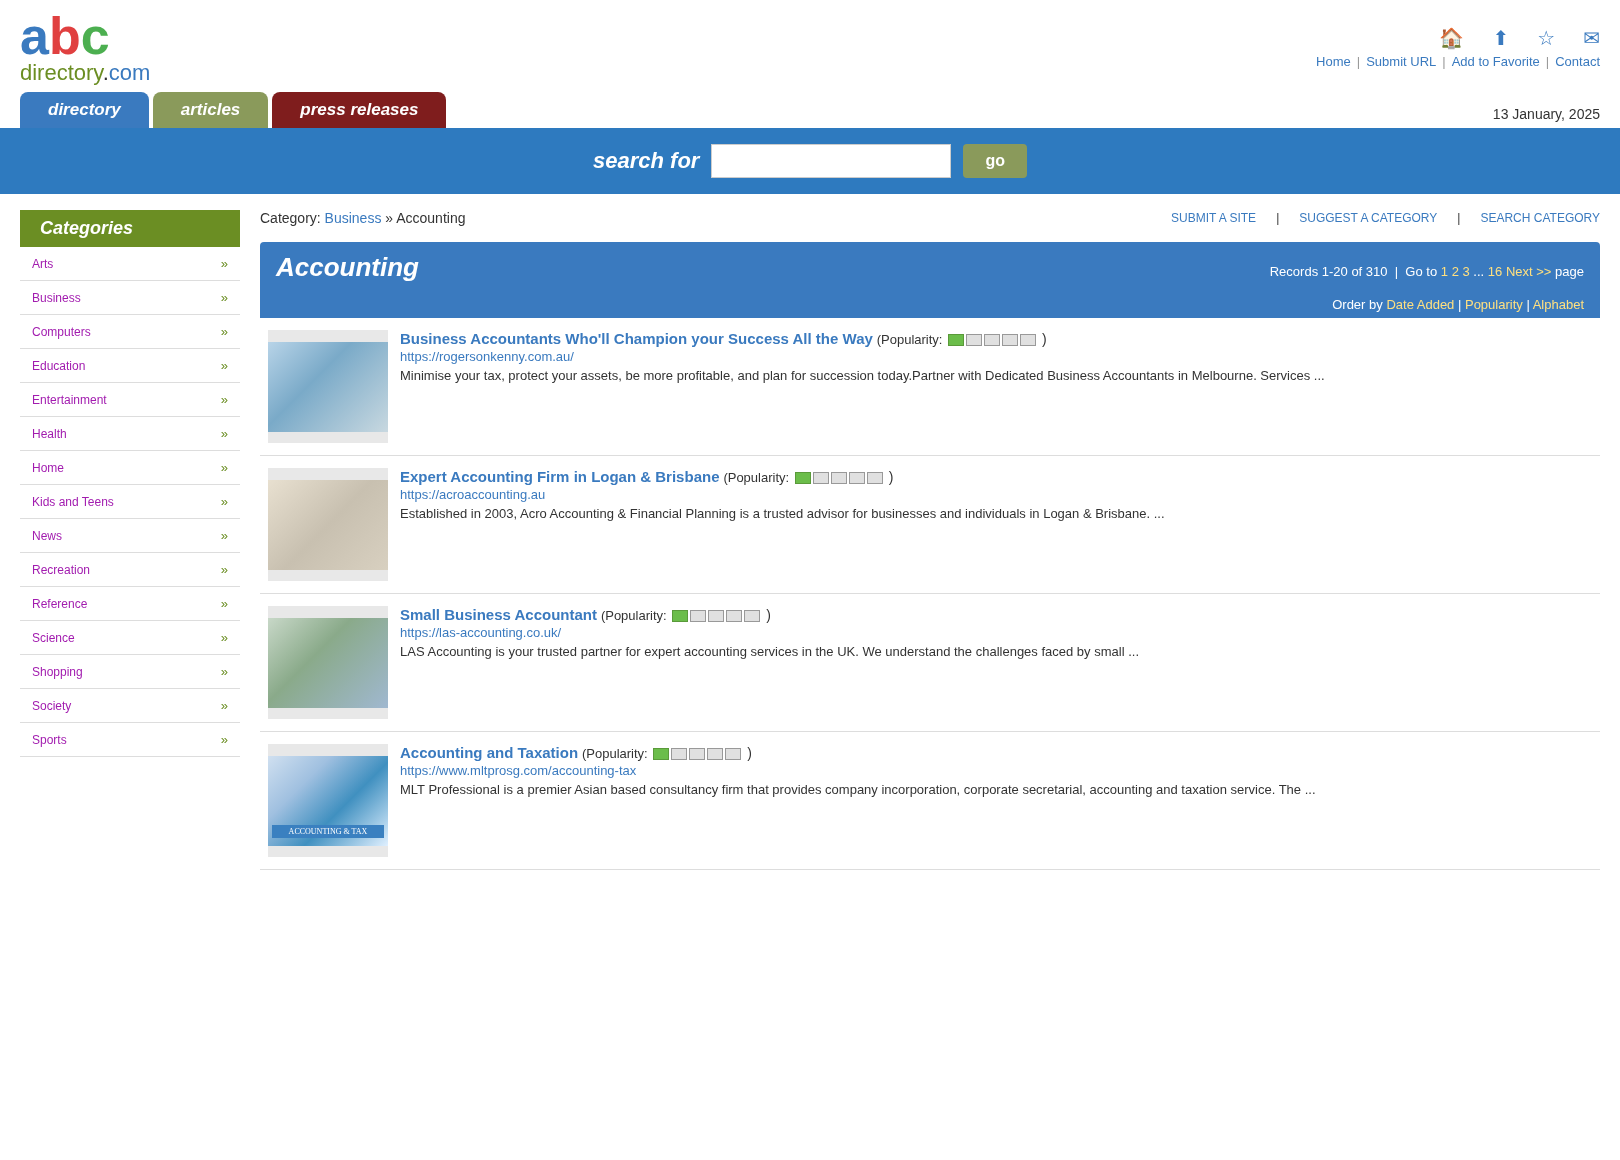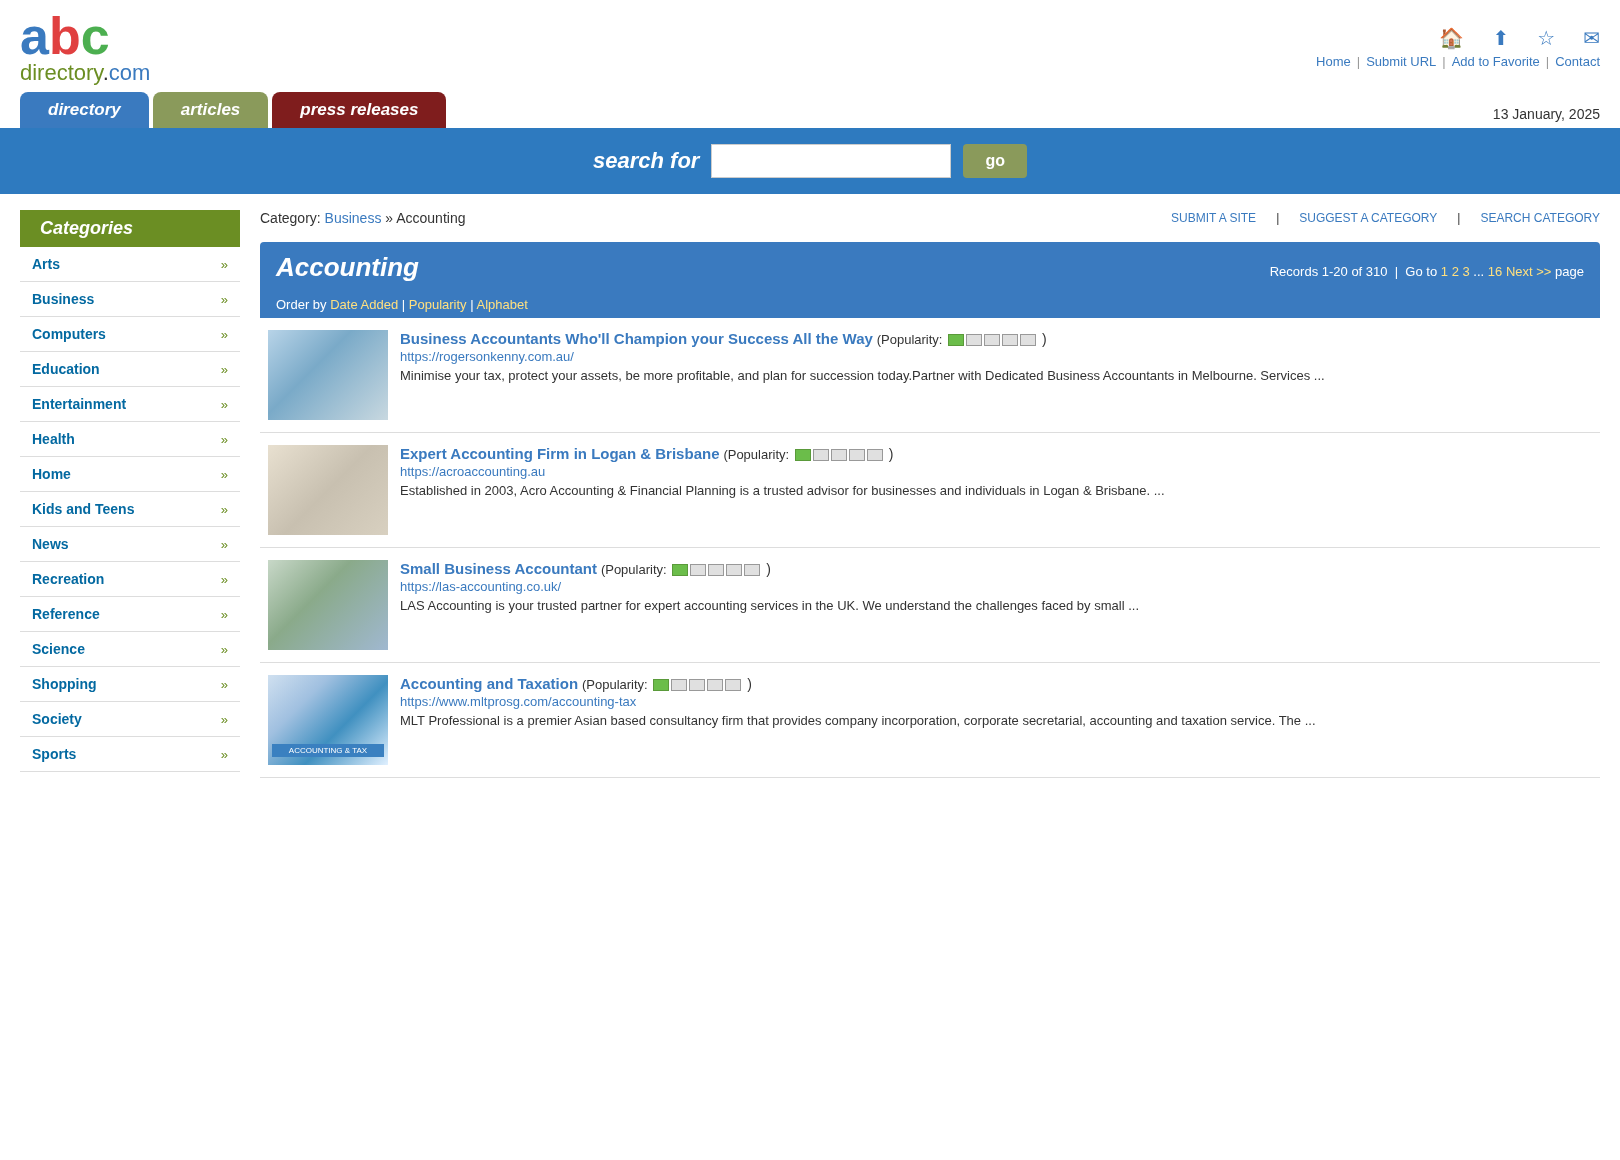--- a/index.html
+++ b/index.html
@@ -37,44 +37,44 @@
     #search-input { width: 240px; height: 34px; border: 1px solid #ccc; padding: 4px 8px; font-size: 14px; }
     #go-button { background: #8a9a5b; color: #fff; border: none; padding: 8px 22px; font-size: 16px; font-weight: bold; cursor: pointer; border-radius: 4px; }
 
     
     #main { display: flex; padding: 16px 20px; gap: 20px; }
 
     
     #sidebar { width: 220px; flex-shrink: 0; }
     #sidebar h2 { background: #6b8e23; color: #fff; font-style: italic; font-size: 18px; padding: 8px 20px; margin-bottom: 0; }
     .cat-item { display: flex; align-items: center; justify-content: space-between; padding: 9px 12px; border-bottom: 1px solid #ddd; cursor: pointer; }
-    .cat-item a { color: #0369a1; text-decoration: none; font-size: 14px; font-weight: bold; }
+    .cat-item a { color: #a21caf; text-decoration: none; font-size: 12px; }
     .cat-item .arrow { color: #6b8e23; font-size: 13px; }
 
     
     #content { flex: 1; }
 
     
     #breadcrumb { display: flex; align-items: center; justify-content: space-between; margin-bottom: 10px; }
     #breadcrumb-left { font-size: 14px; color: #333; }
     #breadcrumb-left a { color: #3a7abf; text-decoration: none; }
     #breadcrumb-right { display: flex; gap: 20px; align-items: center; font-size: 12px; }
     #breadcrumb-right a { color: #3a7abf; text-decoration: none; font-size: 12px; }
 
     
     #cat-header { background: #3a7abf; padding: 10px 16px; border-radius: 4px 4px 0 0; display: flex; align-items: baseline; justify-content: space-between; margin-top: 16px; }
     #cat-title { color: #fff; font-style: italic; font-size: 26px; font-weight: bold; }
     #cat-meta { font-size: 13px; color: #fff; text-align: right; }
     #cat-meta a { color: #ffe080; text-decoration: none; }
-    #order-by { font-size: 13px; color: #fff; text-align: left; padding: 4px 16px 6px; background: #3a7abf; }
+    #order-by { font-size: 13px; color: #fff; text-align: right; padding: 4px 16px 6px; background: #3a7abf; }
     #order-by a { color: #ffe080; text-decoration: none; }
 
     
     .listing { display: flex; gap: 12px; padding: 12px 8px; border-bottom: 1px solid #ddd; align-items: flex-start; }
-    .listing-thumb { width: 120px; height: 90px; background: #e8e8e8; flex-shrink: 0; overflow: hidden; display: flex; align-items: center; justify-content: center; }
+    .listing-thumb { width: 120px; height: 113px; background: #e8e8e8; flex-shrink: 0; overflow: hidden; display: flex; align-items: center; justify-content: center; font-family: Liberation Serif, serif; }
     .listing-info { flex: 1; }
     .listing-title { font-size: 15px; font-weight: bold; color: #3a7abf; text-decoration: none; }
     .pop-label { color: #333; font-size: 13px; }
     .pop-bar { display: inline-flex; gap: 2px; vertical-align: middle; margin: 0 2px; }
     .pop-seg { width: 16px; height: 12px; border: 1px solid #999; display: inline-block; }
     .pop-seg.filled { background: #6bbd4a; border-color: #5a9a3a; }
     .pop-seg.empty { background: #e0e0e0; }
     .listing-url { color: #3a7abf; font-size: 13px; text-decoration: none; display: block; margin: 2px 0; }
     .listing-desc { font-size: 13px; color: #333; line-height: 1.5; }
 

